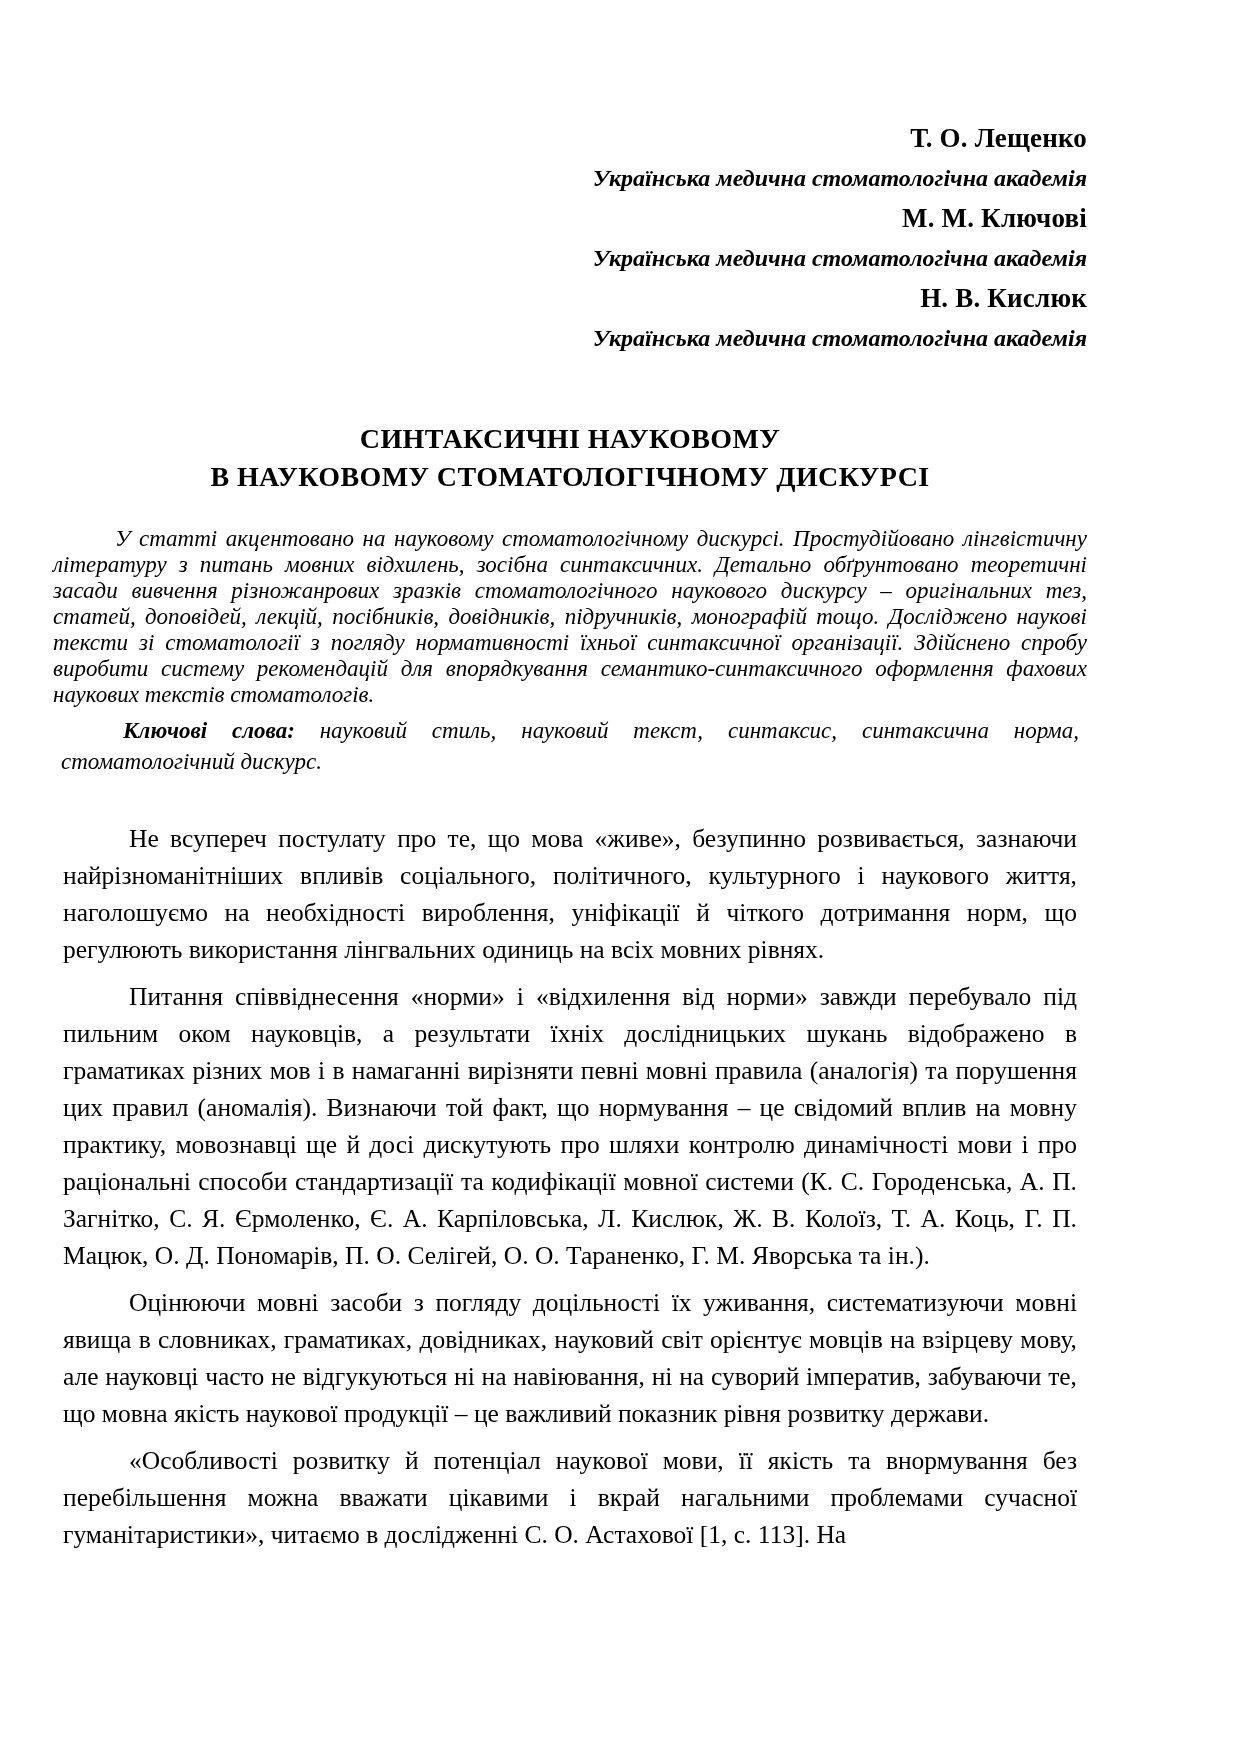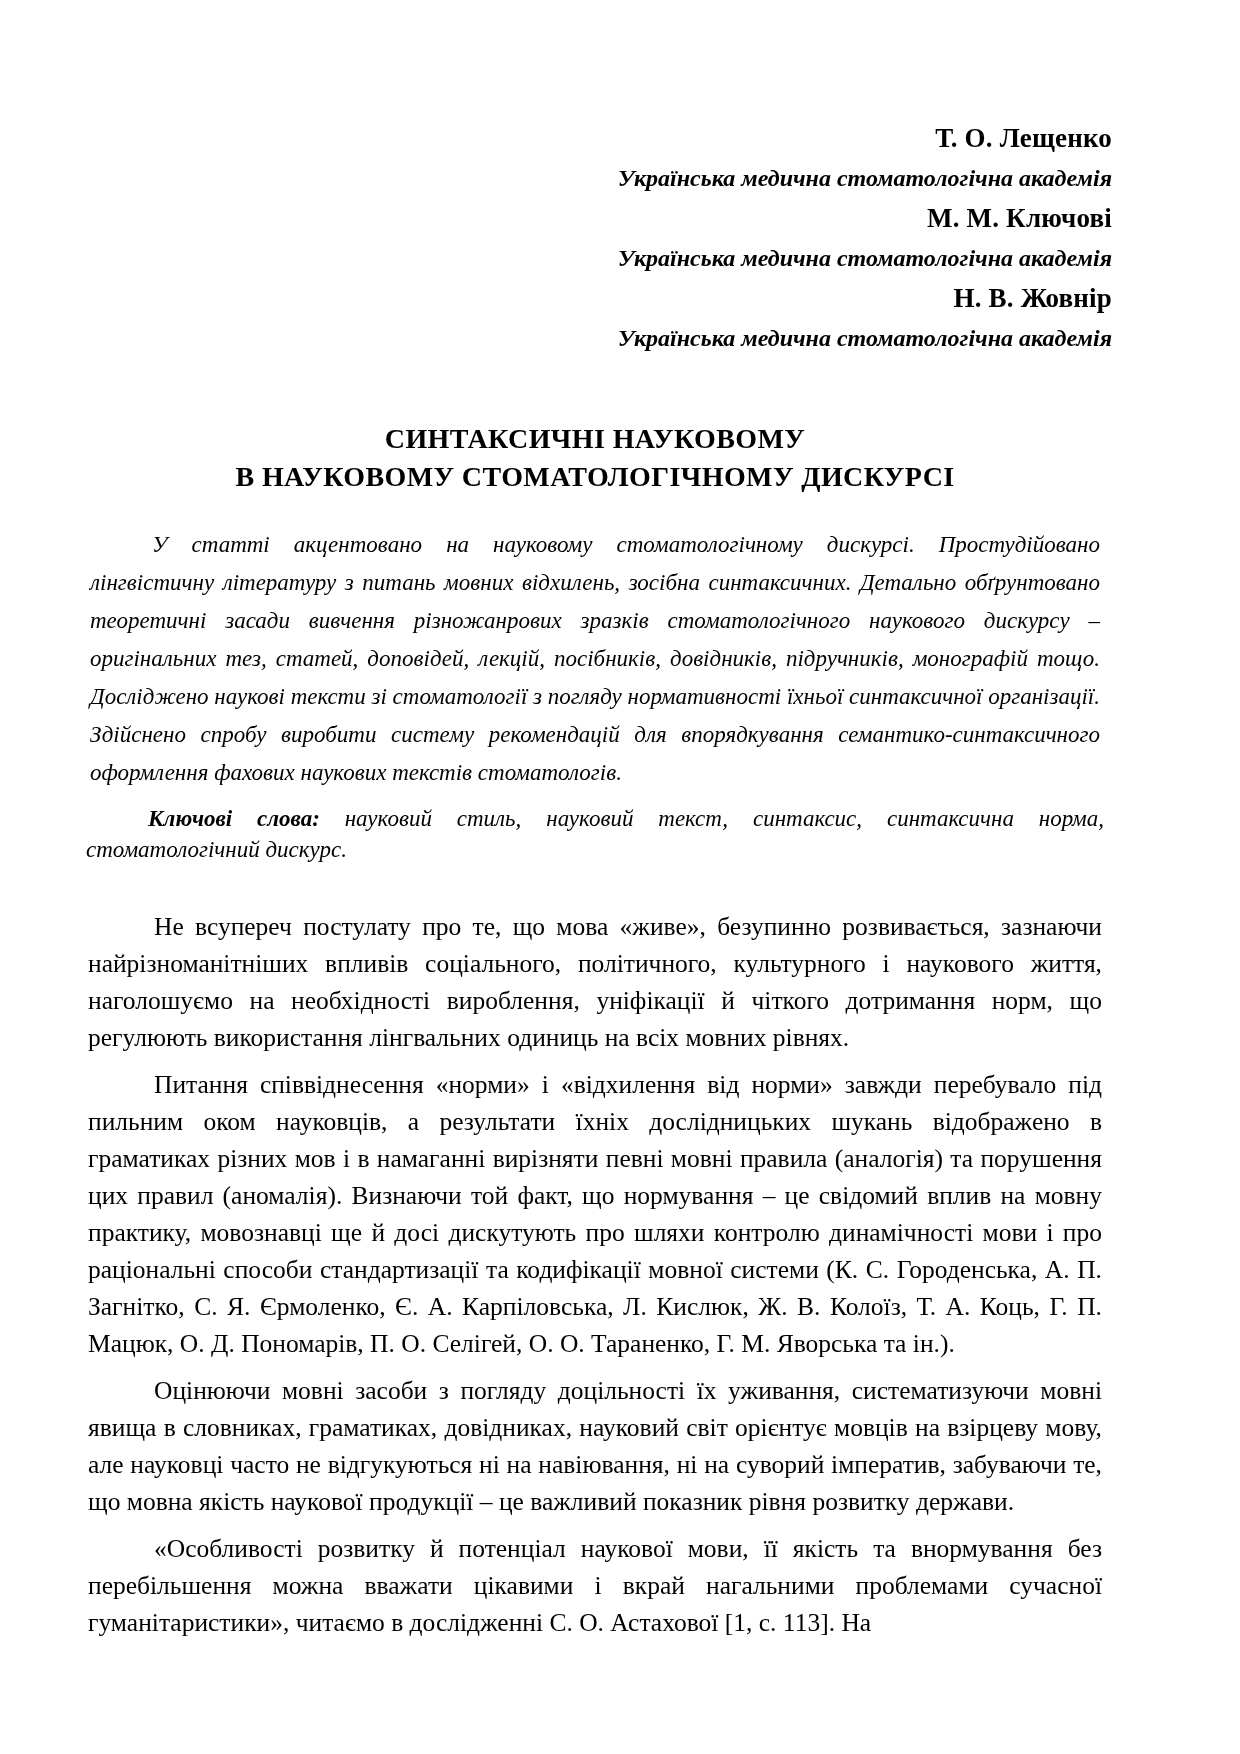--- a/index.html
+++ b/index.html
@@ -12,21 +12,21 @@
     font-family: "Liberation Serif", "DejaVu Serif", serif;
     color: #000000;
   }
   .page {
     position: relative;
     width: 1240px;
     height: 1754px;
     margin: 0 auto;
     background: #ffffff;
     box-sizing: border-box;
-    padding: 118px 103px 70px 78px;
+    padding: 118px 103px 70px 53px;
     overflow: hidden;
   }
   .content {
     width: 1034px;
   }
 
   
   .authors-block {
     text-align: right;
     margin: 0 0 0 0;
@@ -58,24 +58,24 @@
     letter-spacing: 0.4px;
   }
 
   
   .abstract-block {
     margin-top: 30px;
   }
   .abstract-para {
     font-size: 23px;
     font-style: italic;
-    line-height: 38px;
+    line-height: 26px;
     text-align: justify;
     text-indent: 62px;
-    margin: 12px;
+    margin: 0;
     hyphens: none;
   }
   .keywords-para {
     font-size: 23px;
     font-style: italic;
     line-height: 30.5px;
     text-align: justify;
     text-indent: 62px;
     margin: 8px;
   }
@@ -101,21 +101,21 @@
 <body>
 
 <div class="page">
   <div class="content">
 
     <div class="authors-block">
       <div class="author-name">Т. О. Лещенко</div>
       <div class="author-affiliation">Українська медична стоматологічна академія</div>
       <div class="author-name">М. М. Ключові</div>
       <div class="author-affiliation">Українська медична стоматологічна академія</div>
-      <div class="author-name">Н. В. Жовнір</div>
+      <div class="author-name">Н. В. Кислюк</div>
       <div class="author-affiliation">Українська медична стоматологічна академія</div>
     </div>
 
     <div class="title-block">
       <div class="title-line">СИНТАКСИЧНІ НАУКОВОМУ</div>
       <div class="title-line">В НАУКОВОМУ СТОМАТОЛОГІЧНОМУ ДИСКУРСІ</div>
     </div>
 
     <div class="abstract-block">
       <p class="abstract-para">У статті акцентовано на науковому стоматологічному дискурсі. Простудійовано лінгвістичну літературу з питань мовних відхилень, зосібна синтаксичних. Детально обґрунтовано теоретичні засади вивчення різножанрових зразків стоматологічного наукового дискурсу – оригінальних тез, статей, доповідей, лекцій, посібників, довідників, підручників, монографій тощо. Досліджено наукові тексти зі стоматології з погляду нормативності їхньої синтаксичної організації. Здійснено спробу виробити систему рекомендацій для впорядкування семантико-синтаксичного оформлення фахових наукових текстів стоматологів.</p>

